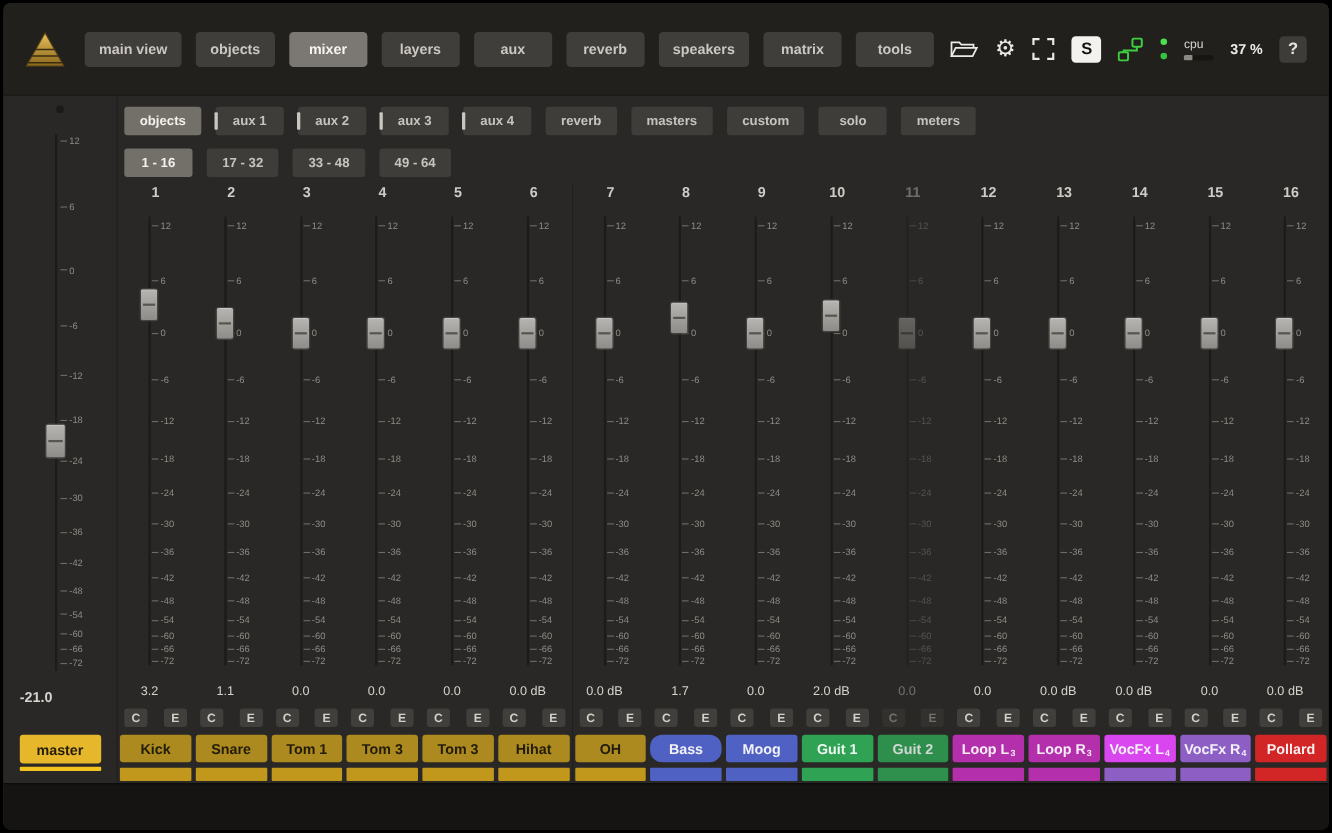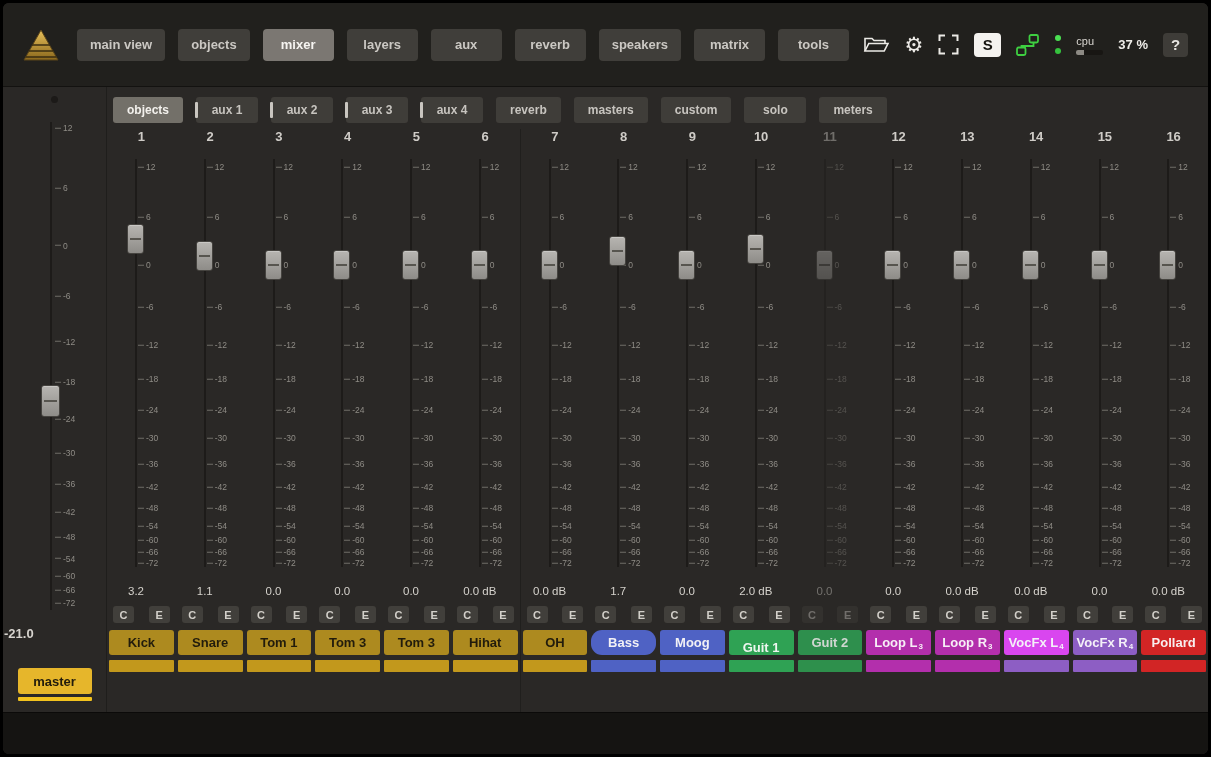--- a/index.html
+++ b/index.html
@@ -49,21 +49,21 @@
   .tick { position: absolute; display: flex; align-items: center; transform: translateY(-50%); }
   .master-fader .tick { left: 52px; }
   .dash { width: 6px; height: 1px; background: #6f6c67; margin-right: 2px; }
   .lab { font-size: 8.5px; color: #8f8c86; line-height: 1; }
   .handle { position: absolute; border-radius: 3px; border: 1px solid #45433f;
             background: linear-gradient(180deg,#b7b5b1,#8e8c88);
             box-shadow: inset 0 1px 0 rgba(255,255,255,.25); cursor: grab; }
   .handle::after { content: ""; position: absolute; left: 2px; right: 2px; top: 50%;
                    height: 2px; margin-top: -1px; background: #57554f; }
   .m-handle { width: 19px; height: 32px; left: 38px; }
-  .master-value { margin-top: 8px; padding-left: 1px; font: bold 13px "Liberation Sans", sans-serif;
+  .master-value { margin-top: 8px; padding-left: 15px; font: bold 13px "Liberation Sans", sans-serif;
                   color: #d7d4cf; height: 16px; }
   .master-label { margin: 26px auto 0; width: 74px; height: 26px; border-radius: 3px;
                   font: bold 13px "Liberation Sans", sans-serif; display: flex; align-items: center;
                   justify-content: center; cursor: pointer; }
   .master-bar { margin: 3px auto 0; width: 74px; height: 4px; border-radius: 1px; }
 
   
   .main-col { flex: 1; display: flex; flex-direction: column; padding-top: 10px; min-width: 0; }
   .tabs-row { display: flex; gap: 13px; margin-left: 6px; height: 26px; flex: 0 0 26px; }
   .tabs-row.banks { margin-top: 12px; }
@@ -286,20 +286,34 @@
           <button class="tab">
             <span class="tab-label">custom</span>
           </button>
           <button class="tab">
             <span class="tab-label">solo</span>
           </button>
           <button class="tab">
             <span class="tab-label">meters</span>
           </button>
         </div>
+      <div class="tabs-row banks" id="bank-tabs">
+          <button class="tab active">
+            <span class="tab-label">1 - 16</span>
+          </button>
+          <button class="tab">
+            <span class="tab-label">17 - 32</span>
+          </button>
+          <button class="tab">
+            <span class="tab-label">33 - 48</span>
+          </button>
+          <button class="tab">
+            <span class="tab-label">49 - 64</span>
+          </button>
+        </div>
       <div class="strips" id="strips">
           <div class="strip">
     <div class="ch-num">1</div>
     <div class="fader ch-fader">
       <div class="slot ch-slot"></div>
       <div class="scale">
                 <div class="tick" style="top: 16px;">
                   <i class="dash"></i>
                   <span class="lab">12</span>
                 </div>
@@ -1062,21 +1076,21 @@
                   <span class="lab">-72</span>
                 </div>
               </div>
       <div class="handle ch-handle" style="top: 83px;"></div>
     </div>
     <div class="ch-value">2.0 dB</div>
     <div class="ce-row">
       <button class="ce ce-c">C</button>
       <button class="ce ce-e">E</button>
     </div>
-    <div class="ch-name" style="background: rgb(47, 162, 84); color: rgb(238, 246, 240); align-items: flex-end;">
+    <div class="ch-name" style="background: rgb(47, 162, 84); color: rgb(238, 246, 240);">
               <span class="nm">Guit 1</span>
             </div>
     <div class="ch-bar" style="background: rgb(47, 162, 84);"></div>
   </div>
           <div class="strip dim">
     <div class="ch-num">11</div>
     <div class="fader ch-fader">
       <div class="slot ch-slot"></div>
       <div class="scale">
                 <div class="tick" style="top: 16px;">

